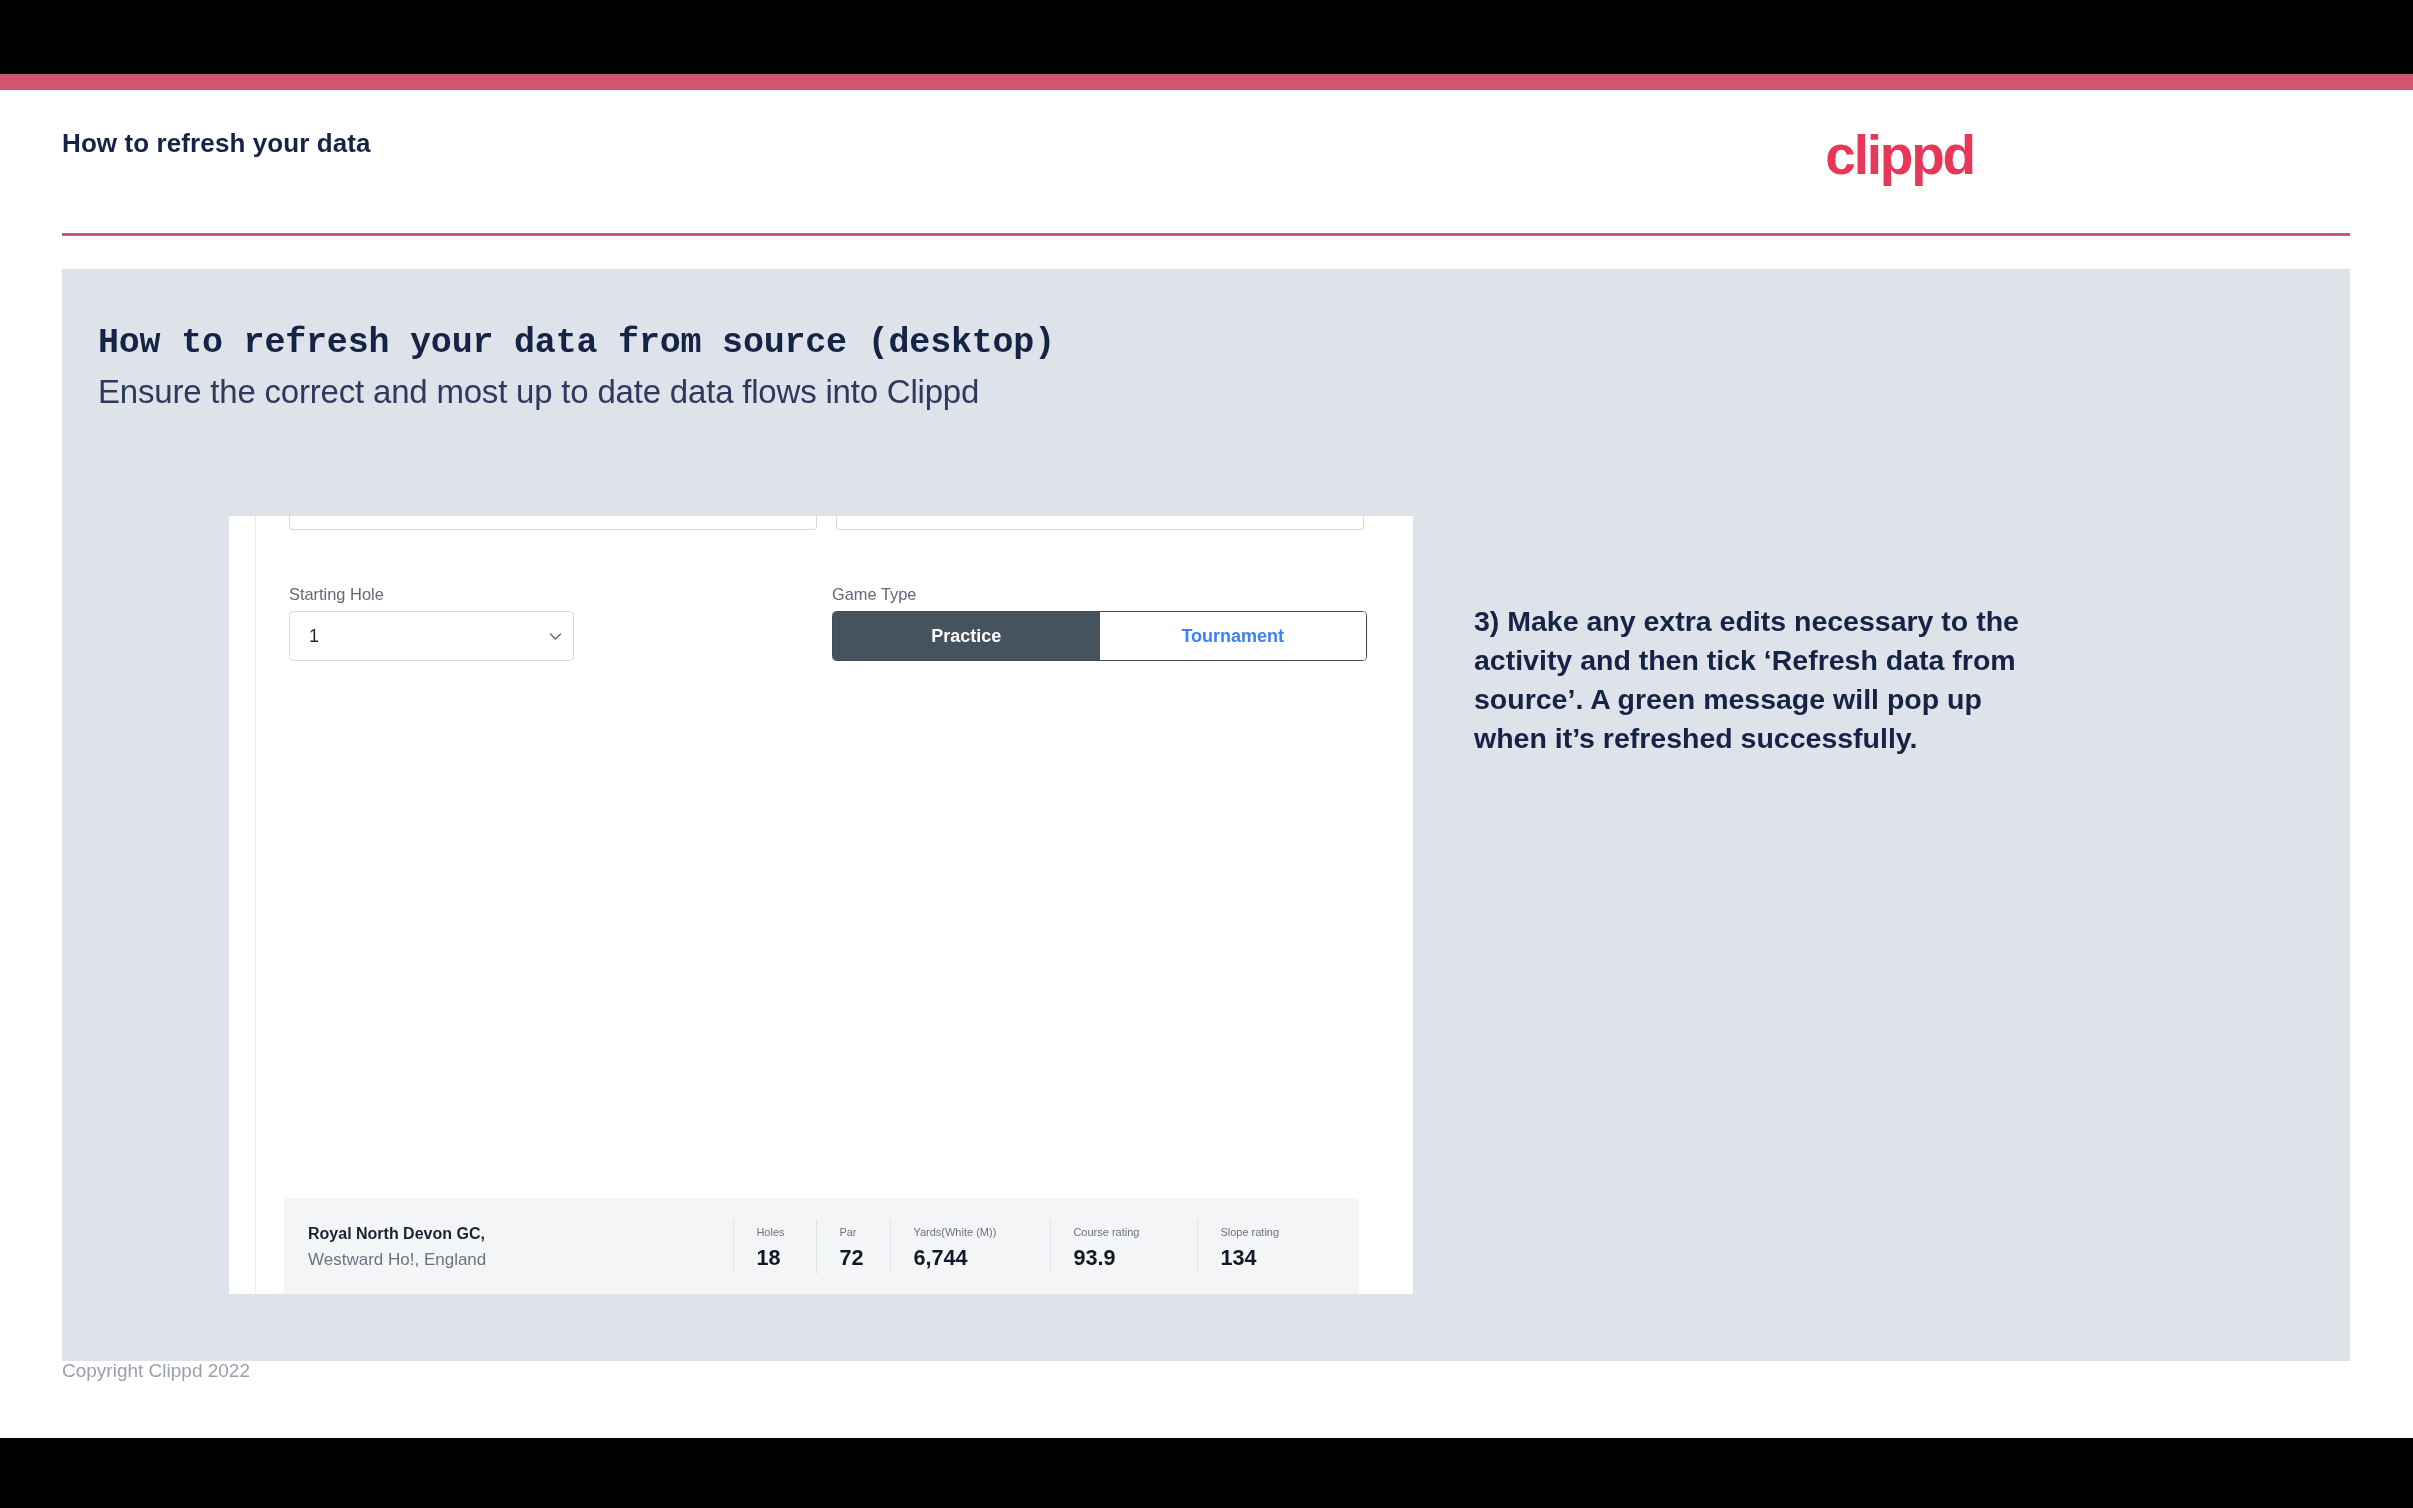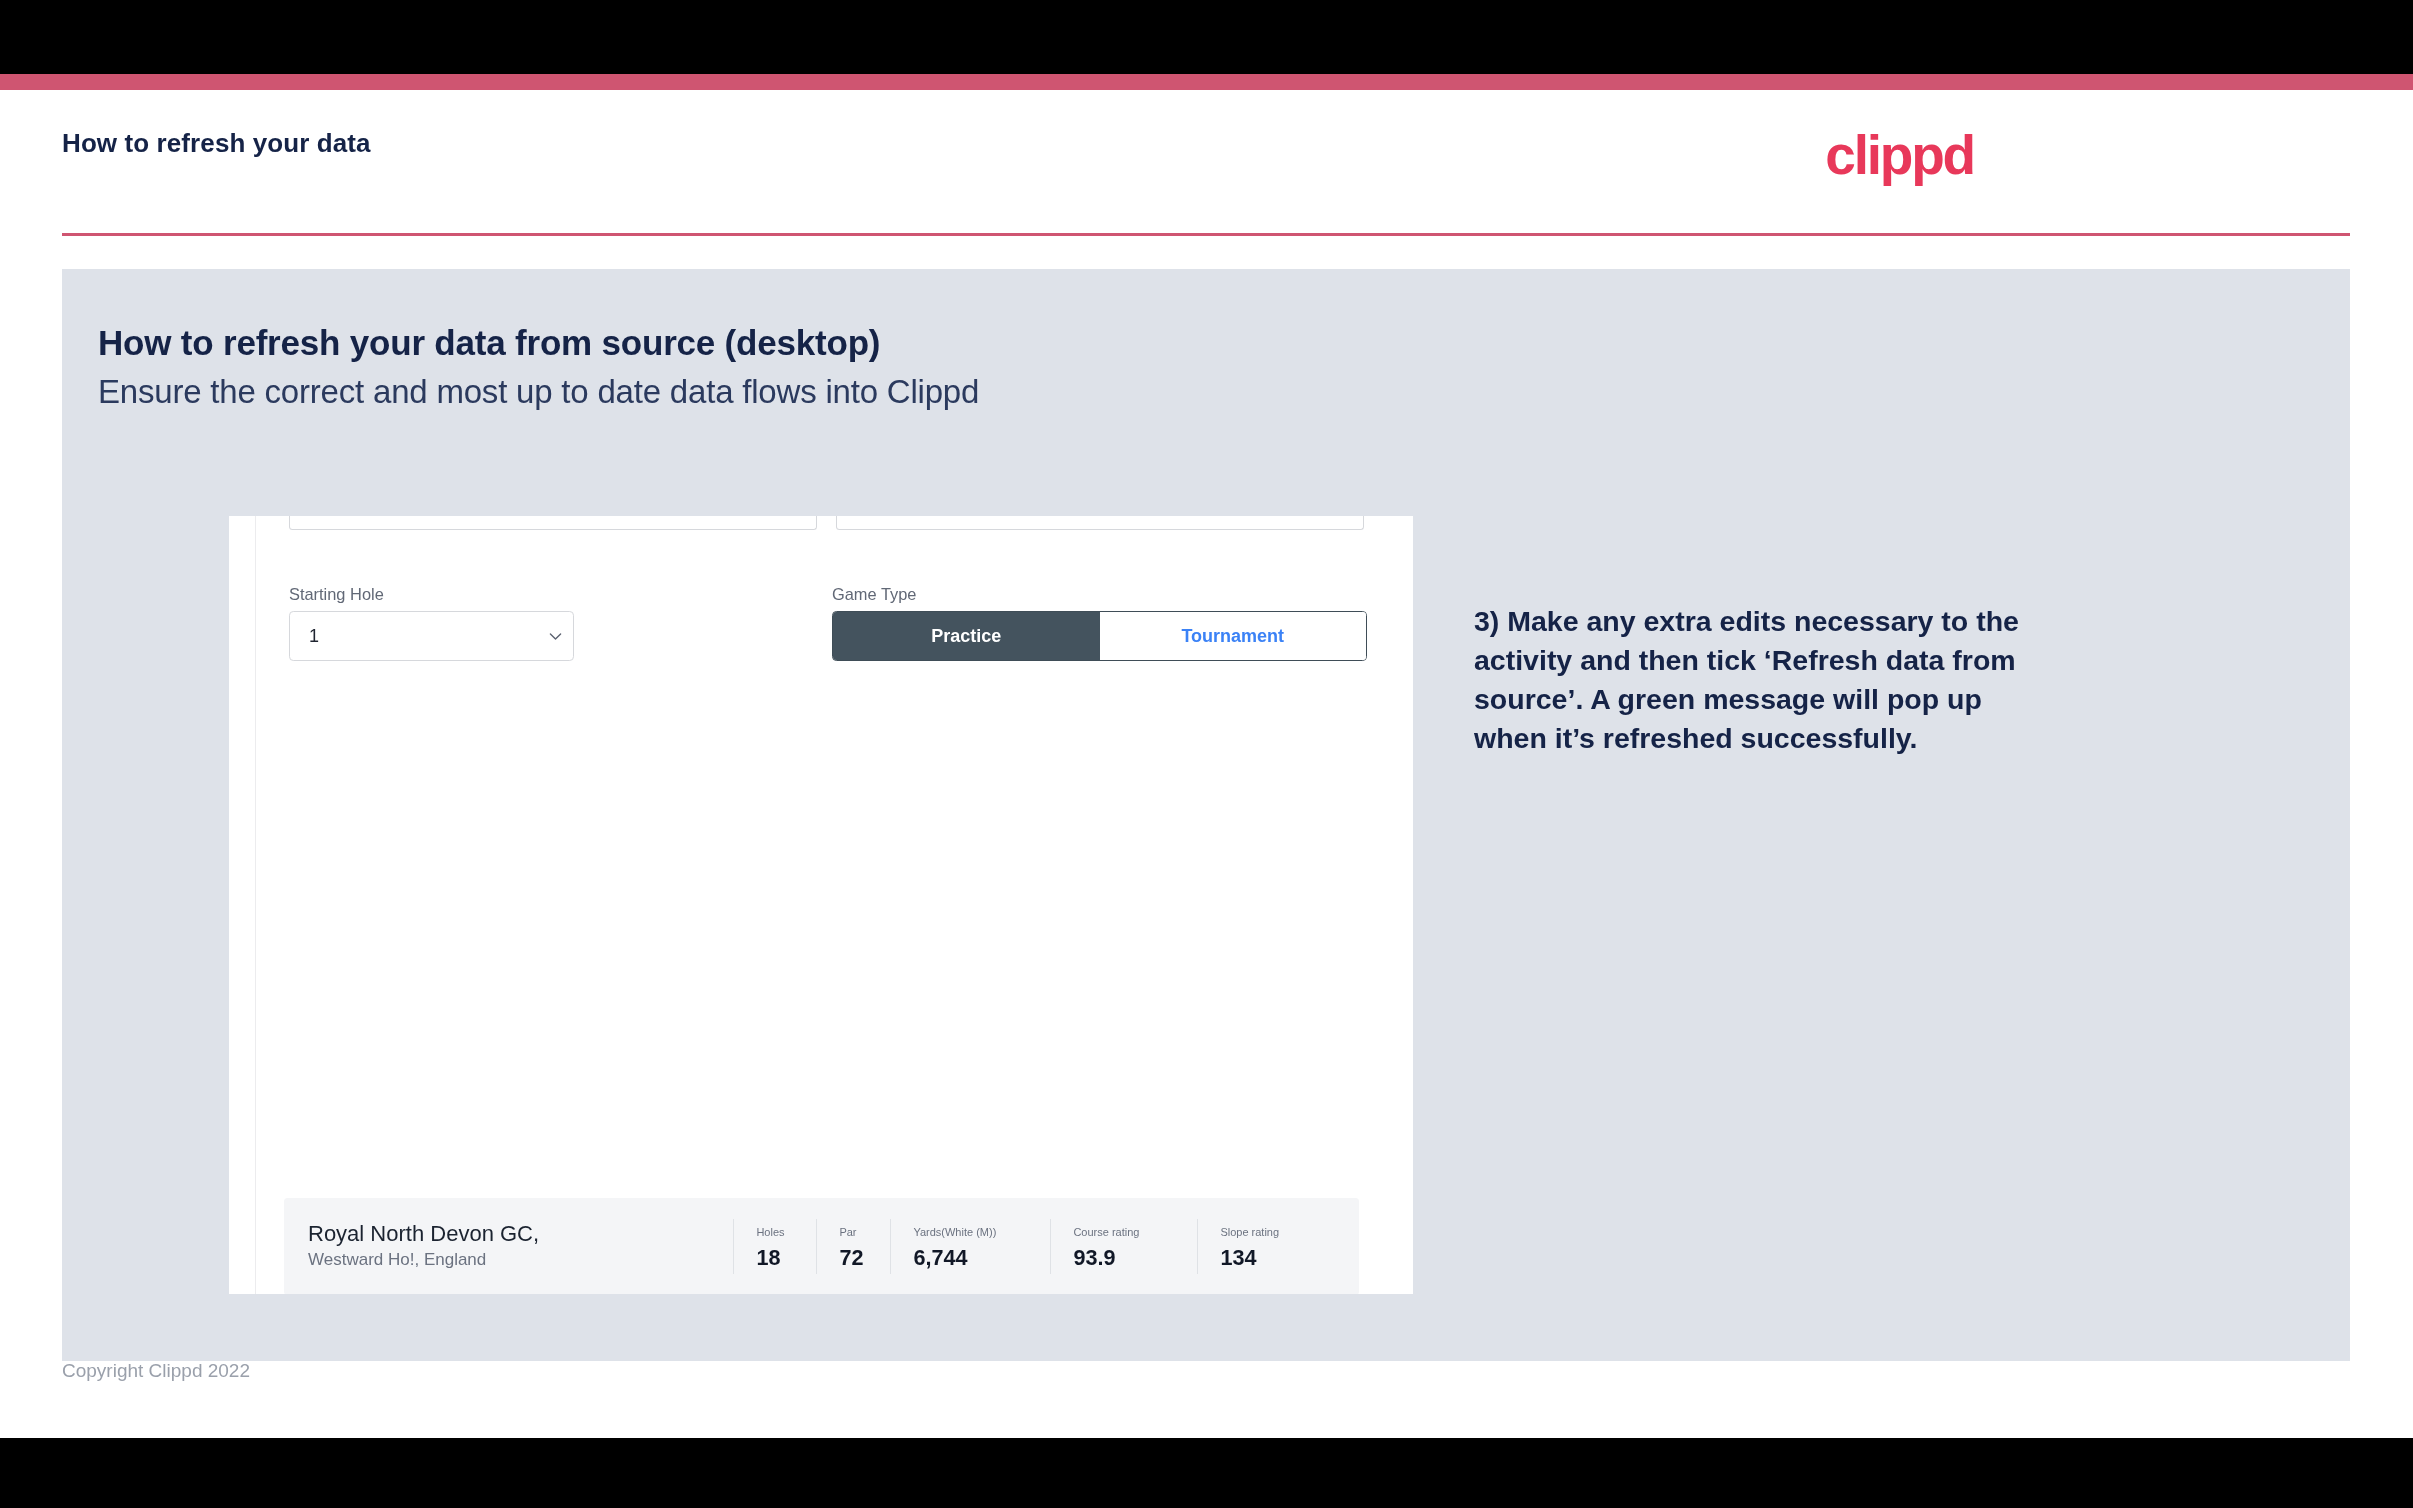--- a/index.html
+++ b/index.html
@@ -45,20 +45,21 @@
   
   .panel {
     position:absolute; left:62px; top:269px; width:2288px; height:1092px;
     background:#dee2e9;
   }
 
   .panel-h1 {
     position:absolute; left:98px; top:323px;
     font-size:35px; font-weight:700; color:#152347;
     letter-spacing:-0.2px;
+    font-family:Liberation Mono, monospace;
   }
   .panel-h2 {
     position:absolute; left:98px; top:373px;
     font-size:33px; font-weight:400; color:#2b3a5e;
     letter-spacing:-0.2px;
   }
 
   
   .instruction {
     position:absolute; left:1474px; top:602px; width:552px;
@@ -127,21 +128,21 @@
   
   .course {
     position:absolute; left:28px; top:682px;
     width:1075px; height:97px;
     background:#f4f5f7; border-radius:3.5px;
     display:flex; align-items:center;
   }
   .course-name {
     padding-left:24px; width:449px;
   }
-  .course-name .cn1 { font-size:22px; font-weight:400; color:#1b2330; line-height:26px; }
+  .course-name .cn1 { font-size:16px; font-weight:700; color:#1b2330; line-height:26px; }
   .course-name .cn2 { font-size:17px; font-weight:400; color:#6b7280; line-height:26px; }
   .stat {
     padding:0 0 0 22.4px; border-left:0.9px solid #dfe2e6;
     height:55px; display:flex; flex-direction:column; justify-content:center;
   }
   .stat .sl { font-size:11px; color:#6b7280; line-height:22.4px; }
   .stat .sv { font-size:21.6px; color:#111827; font-weight:700; line-height:28px; }
 
   
   .copyright {

